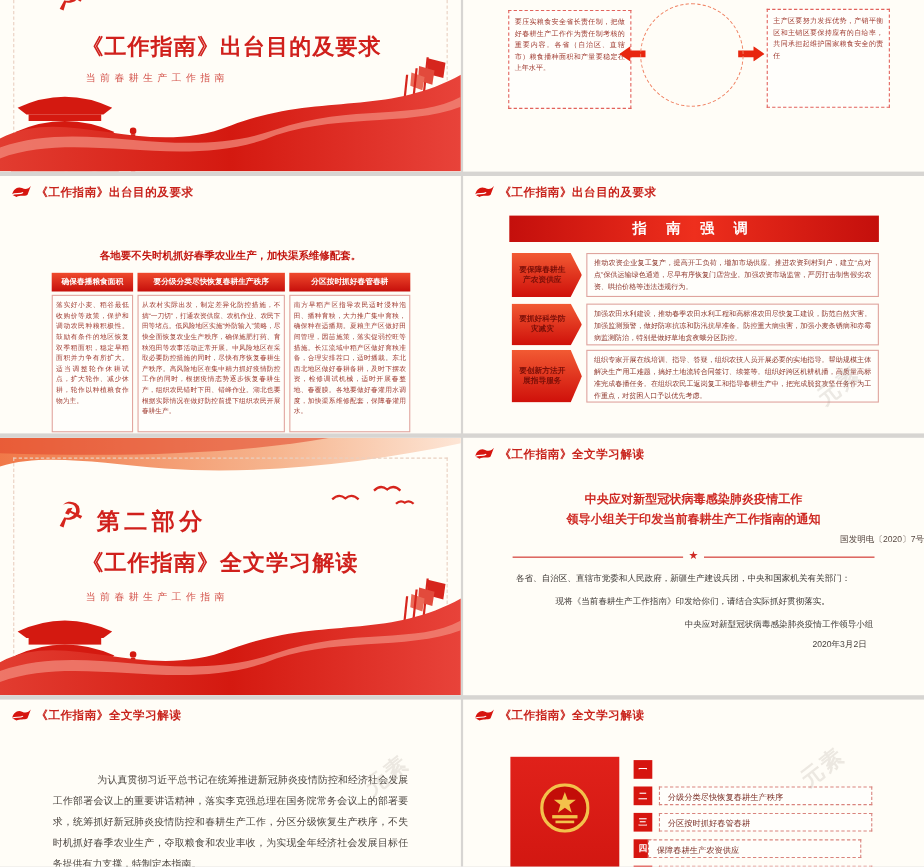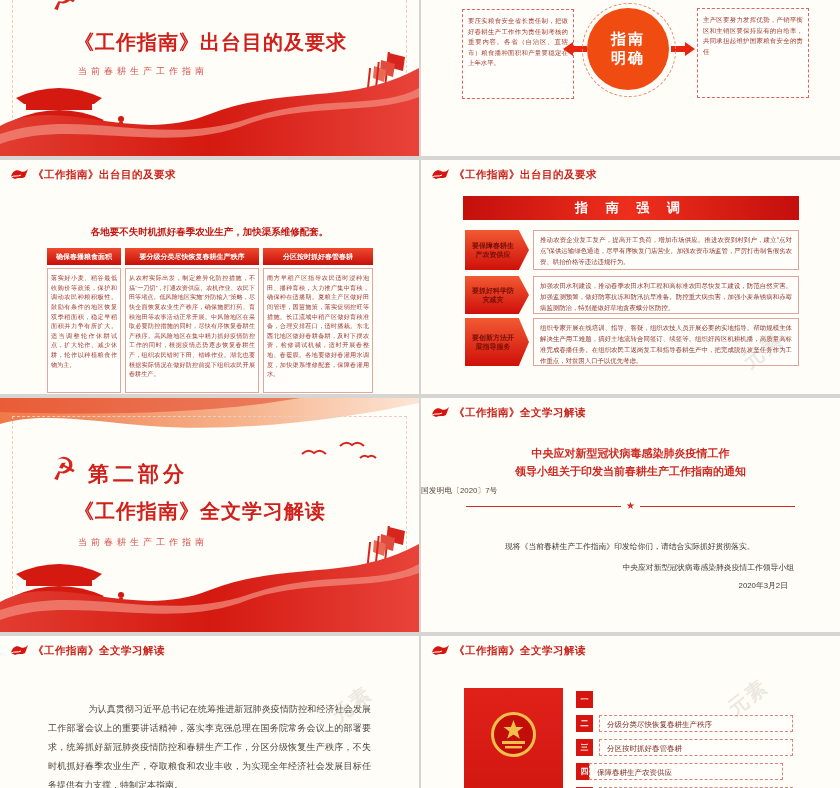--- a/index.html
+++ b/index.html
@@ -32,21 +32,21 @@
   .row-bd{position:absolute;border:1px solid #dfa49d;padding:4px 6px;font-size:6.4px;line-height:1.7;
           color:#8d352b;text-align:justify;overflow:hidden;background:#fffefb;box-sizing:border-box;}
   
   .dash-box{position:absolute;border:1px dashed #e2625c;padding:6px 5px;font-size:6.4px;line-height:1.65;
           color:#9e382e;text-align:justify;background:#fffefb;}
   .ring{position:absolute;border:1.5px dashed #f08668;border-radius:50%;}
   .circle{position:absolute;border-radius:50%;background:#f04b10;color:#fff;display:flex;flex-direction:column;
           align-items:center;justify-content:center;font-weight:bold;font-size:15px;letter-spacing:2px;line-height:1.25;}
   
   .n-title{position:absolute;width:100%;text-align:center;color:#cf2a24;font-weight:bold;font-size:11px;}
-  .n-doc{position:absolute;width:100%;text-align:left;color:#564741;font-size:7.8px;}
+  .n-doc{position:absolute;width:100%;text-align:right;color:#564741;font-size:7.8px;}
   .n-div{position:absolute;display:flex;align-items:center;gap:5px;}
   .n-div .ln{flex:1;border-top:1px solid #cf2a24;}
   .n-div .st{color:#cf2a24;font-size:10px;line-height:1;}
   .n-body{position:absolute;color:#3f3a37;font-size:7.8px;}
   
   .para{position:absolute;color:#4a443f;font-size:9px;line-height:2.12;text-align:justify;text-indent:4.5em;}
   
   .doc-cover{position:absolute;background:linear-gradient(180deg,#e0211a,#c70f0a);}
   .d-num{position:absolute;width:17px;height:17px;background:#d6150f;color:#fff;font-size:8px;font-weight:bold;
          display:flex;align-items:center;justify-content:center;}
@@ -123,24 +123,20 @@
   <div class="slide" style="left:421px;top:-78px">
     <div class="dash-box" style="left:41px;top:87px;width:100px;height:76px">要压实粮食安全省长责任制，把做好春耕生产工作作为责任制考核的重要内容。各省（自治区、直辖市）粮食播种面积和产量要稳定在上年水平。</div>
     <div class="dash-box" style="left:276px;top:86px;width:100px;height:76px">主产区要努力发挥优势，产销平衡区和主销区要保持应有的自给率，共同承担起维护国家粮食安全的责任</div>
     <svg class="abs" style="left:142px;top:120px" width="24" height="14">
       <path d="M24,4 H10 V0 L0,7 L10,14 V10 H24 Z" fill="#e8260f"></path>
     </svg>
     <svg class="abs" style="left:250px;top:120px" width="24" height="14">
       <path d="M0,4 H14 V0 L24,7 L14,14 V10 H0 Z" fill="#e8260f"></path>
     </svg>
     <div class="ring" style="left:161px;top:81px;width:92px;height:92px"></div>
-    <div class="circle" style="left:166px;top:86px;width:82px;height:82px">
-      <span>指南</span>
-      <span>明确</span>
-    </div>
   </div>
 
   <div class="slide" style="left:0;top:160px">
     <div class="hdr">
       <svg width="19" height="14">
         <path d="M1,9 C2,4 6,1 10,3 C14,5 16,3 18,1 L15,9 C12,11 8,9 5,11 Z" fill="#d6150f"></path>
         <path d="M1,9 C4,7 8,9 11,7" stroke="#fff" stroke-width="1" fill="none"></path>
       </svg>
       <span class="ttl">《工作指南》出台目的及要求</span>
     </div>
@@ -234,20 +230,21 @@
       <span class="ttl">《工作指南》全文学习解读</span>
     </div>
     <div class="n-title" style="top:48px">中央应对新型冠状病毒感染肺炎疫情工作</div>
     <div class="n-title" style="top:66px">领导小组关于印发当前春耕生产工作指南的通知</div>
     <div class="n-doc" style="top:87px">国发明电〔2020〕7号</div>
     <div class="n-div" style="left:45px;right:45px;top:103px">
       <span class="ln"></span>
       <span class="st">★</span>
       <span class="ln"></span>
     </div>
+    <div class="n-body" style="left:48px;top:122px">各省、自治区、直辖市党委和人民政府，新疆生产建设兵团，中央和国家机关有关部门：</div>
     <div class="n-body" style="left:84px;top:143px">现将《当前春耕生产工作指南》印发给你们，请结合实际抓好贯彻落实。</div>
     <div class="n-body" style="right:46px;top:164px">中央应对新型冠状病毒感染肺炎疫情工作领导小组</div>
     <div class="n-body" style="right:52px;top:182px">2020年3月2日</div>
   </div>
 
   <div class="slide" style="left:0;top:636px">
     <div class="hdr">
       <svg width="19" height="14">
         <path d="M1,9 C2,4 6,1 10,3 C14,5 16,3 18,1 L15,9 C12,11 8,9 5,11 Z" fill="#d6150f"></path>
         <path d="M1,9 C4,7 8,9 11,7" stroke="#fff" stroke-width="1" fill="none"></path>

